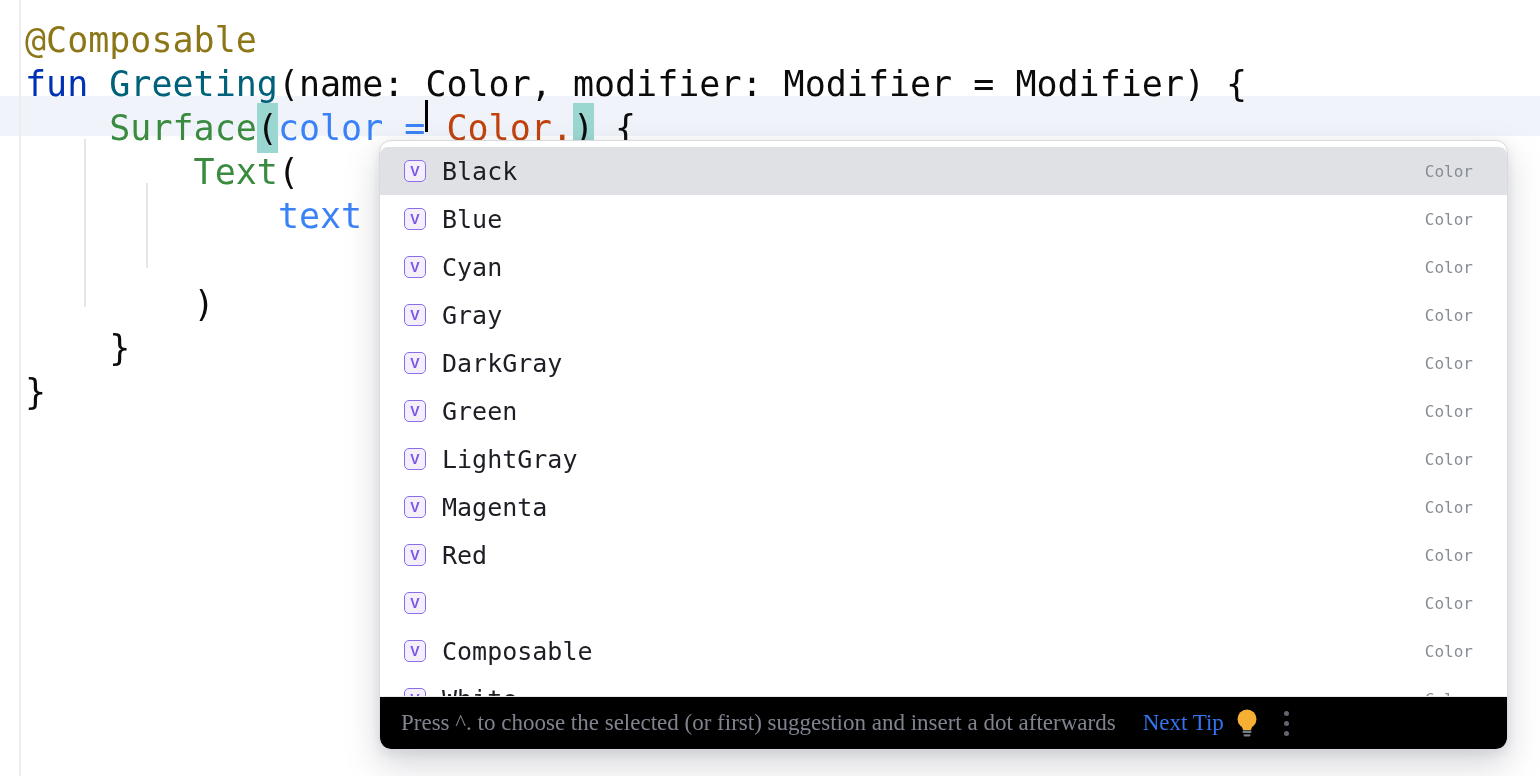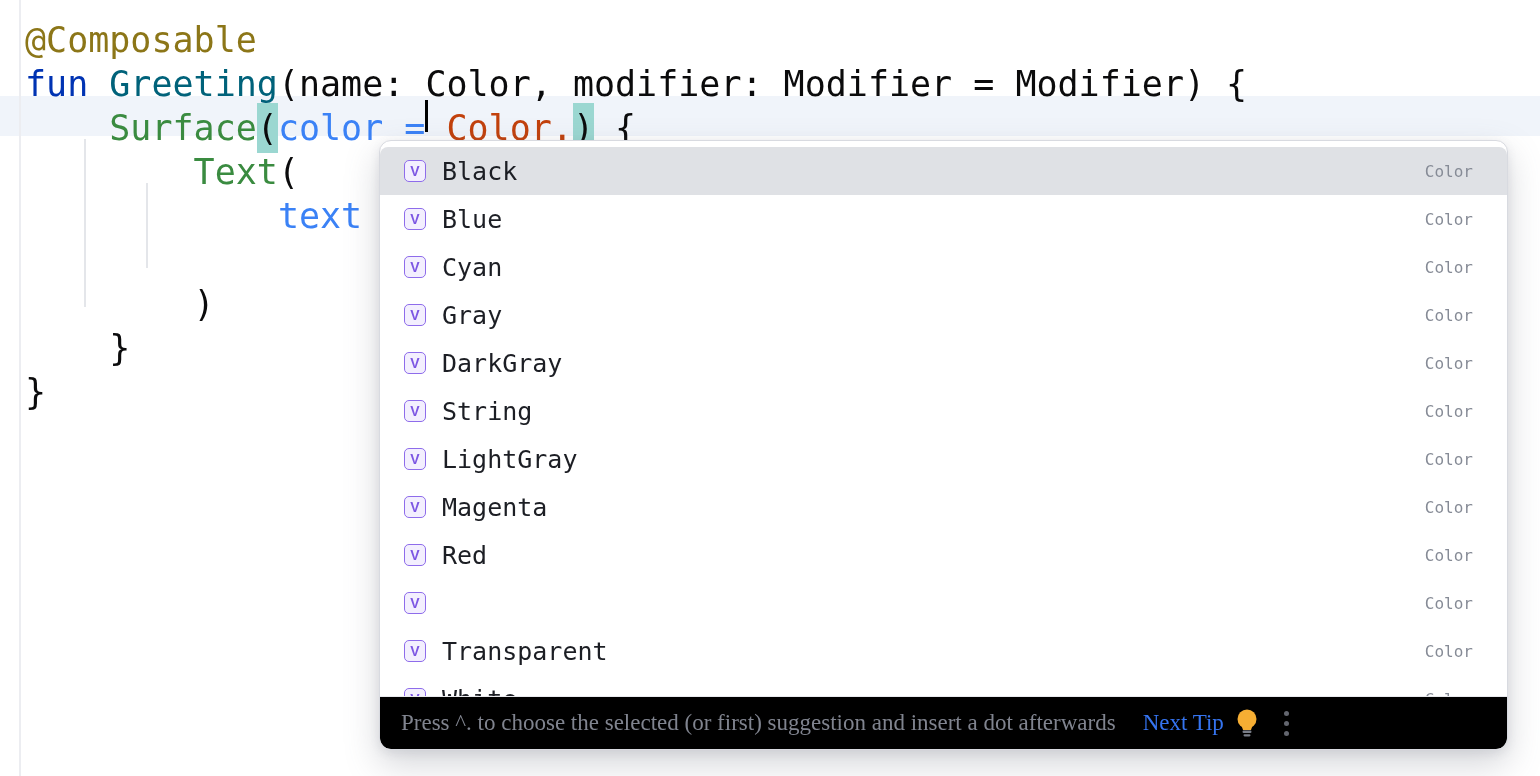--- a/index.html
+++ b/index.html
@@ -103,21 +103,21 @@
     <span class="row-label">Gray</span>
     <span class="row-type">Color</span>
   </div>
       <div class="popup-row">
     <span class="row-icon">V</span>
     <span class="row-label">DarkGray</span>
     <span class="row-type">Color</span>
   </div>
       <div class="popup-row">
     <span class="row-icon">V</span>
-    <span class="row-label">String</span>
+    <span class="row-label">Green</span>
     <span class="row-type">Color</span>
   </div>
       <div class="popup-row">
     <span class="row-icon">V</span>
     <span class="row-label">LightGray</span>
     <span class="row-type">Color</span>
   </div>
       <div class="popup-row">
     <span class="row-icon">V</span>
     <span class="row-label">Magenta</span>
@@ -127,21 +127,21 @@
     <span class="row-icon">V</span>
     <span class="row-label">Red</span>
     <span class="row-type">Color</span>
   </div>
       <div class="popup-row">
     <span class="row-icon">V</span>
     <span class="row-type">Color</span>
   </div>
       <div class="popup-row">
     <span class="row-icon">V</span>
-    <span class="row-label">Transparent</span>
+    <span class="row-label">Composable</span>
     <span class="row-type">Color</span>
   </div>
       <div class="popup-row">
     <span class="row-icon">V</span>
     <span class="row-label">White</span>
     <span class="row-type">Color</span>
   </div>
     </div>
   <div class="hint-bar">
     <span class="hint-text">Press ^. to choose the selected (or first) suggestion and insert a dot afterwards</span>

